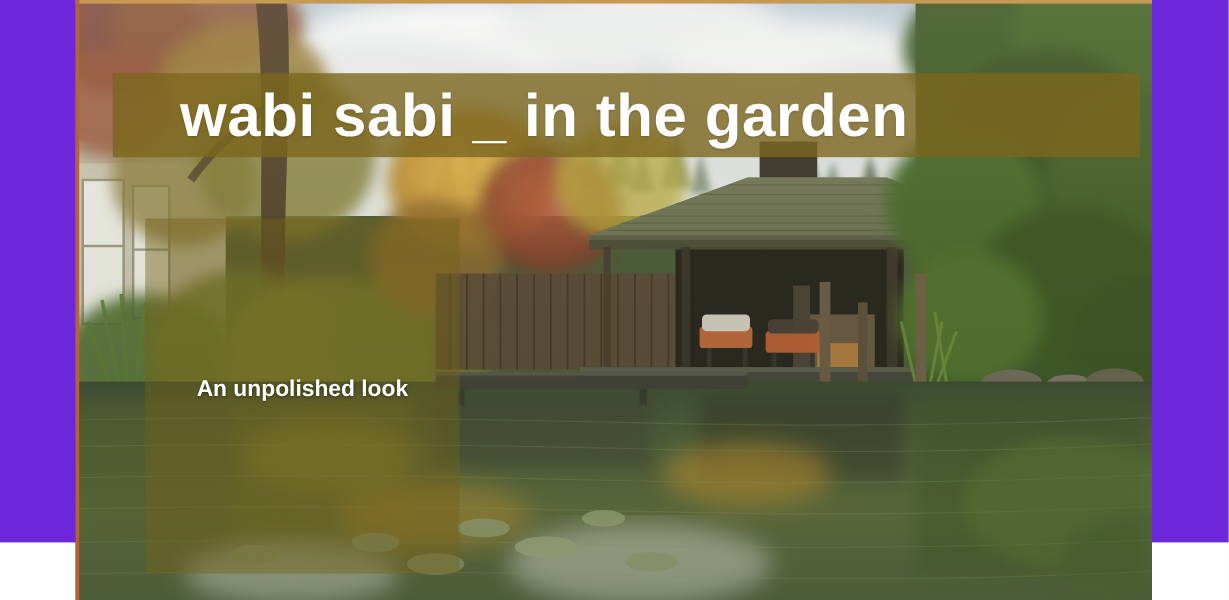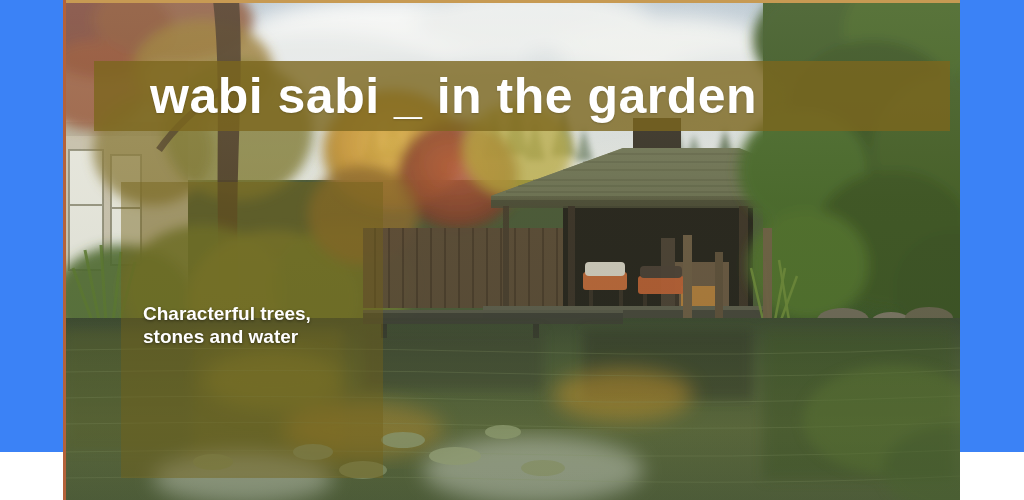--- a/index.html
+++ b/index.html
@@ -6,21 +6,21 @@
   html,body {
     width:1024px; height:500px;
     background:#ffffff;
     font-family:"Liberation Sans", sans-serif;
     overflow:hidden;
   }
 
   .slide {
     position:relative;
     width:1024px; height:452px;
-    background:#3b82f6;
+    background:#6d28d9;
   }
 
   
   .photo {
     position:absolute;
     left:63px; top:0; width:897px; height:500px;
     overflow:hidden;
     background:#4a5a3a;
   }
   .photo svg { display:block; width:100%; height:100%; }
@@ -372,16 +372,16 @@
 
   <div class="edge-top"></div>
   <div class="edge-left"></div>
 
   <div class="title-bar">
     <div class="title-text">wabi sabi _ in the garden</div>
   </div>
 
   <div class="list-panel"></div>
   <div class="list-items">
-    <div class="list-item two-line">Characterful trees, stones and water</div>
+    <div class="list-item">An unpolished look</div>
   </div>
 
 </div>
 
 </body></html>

